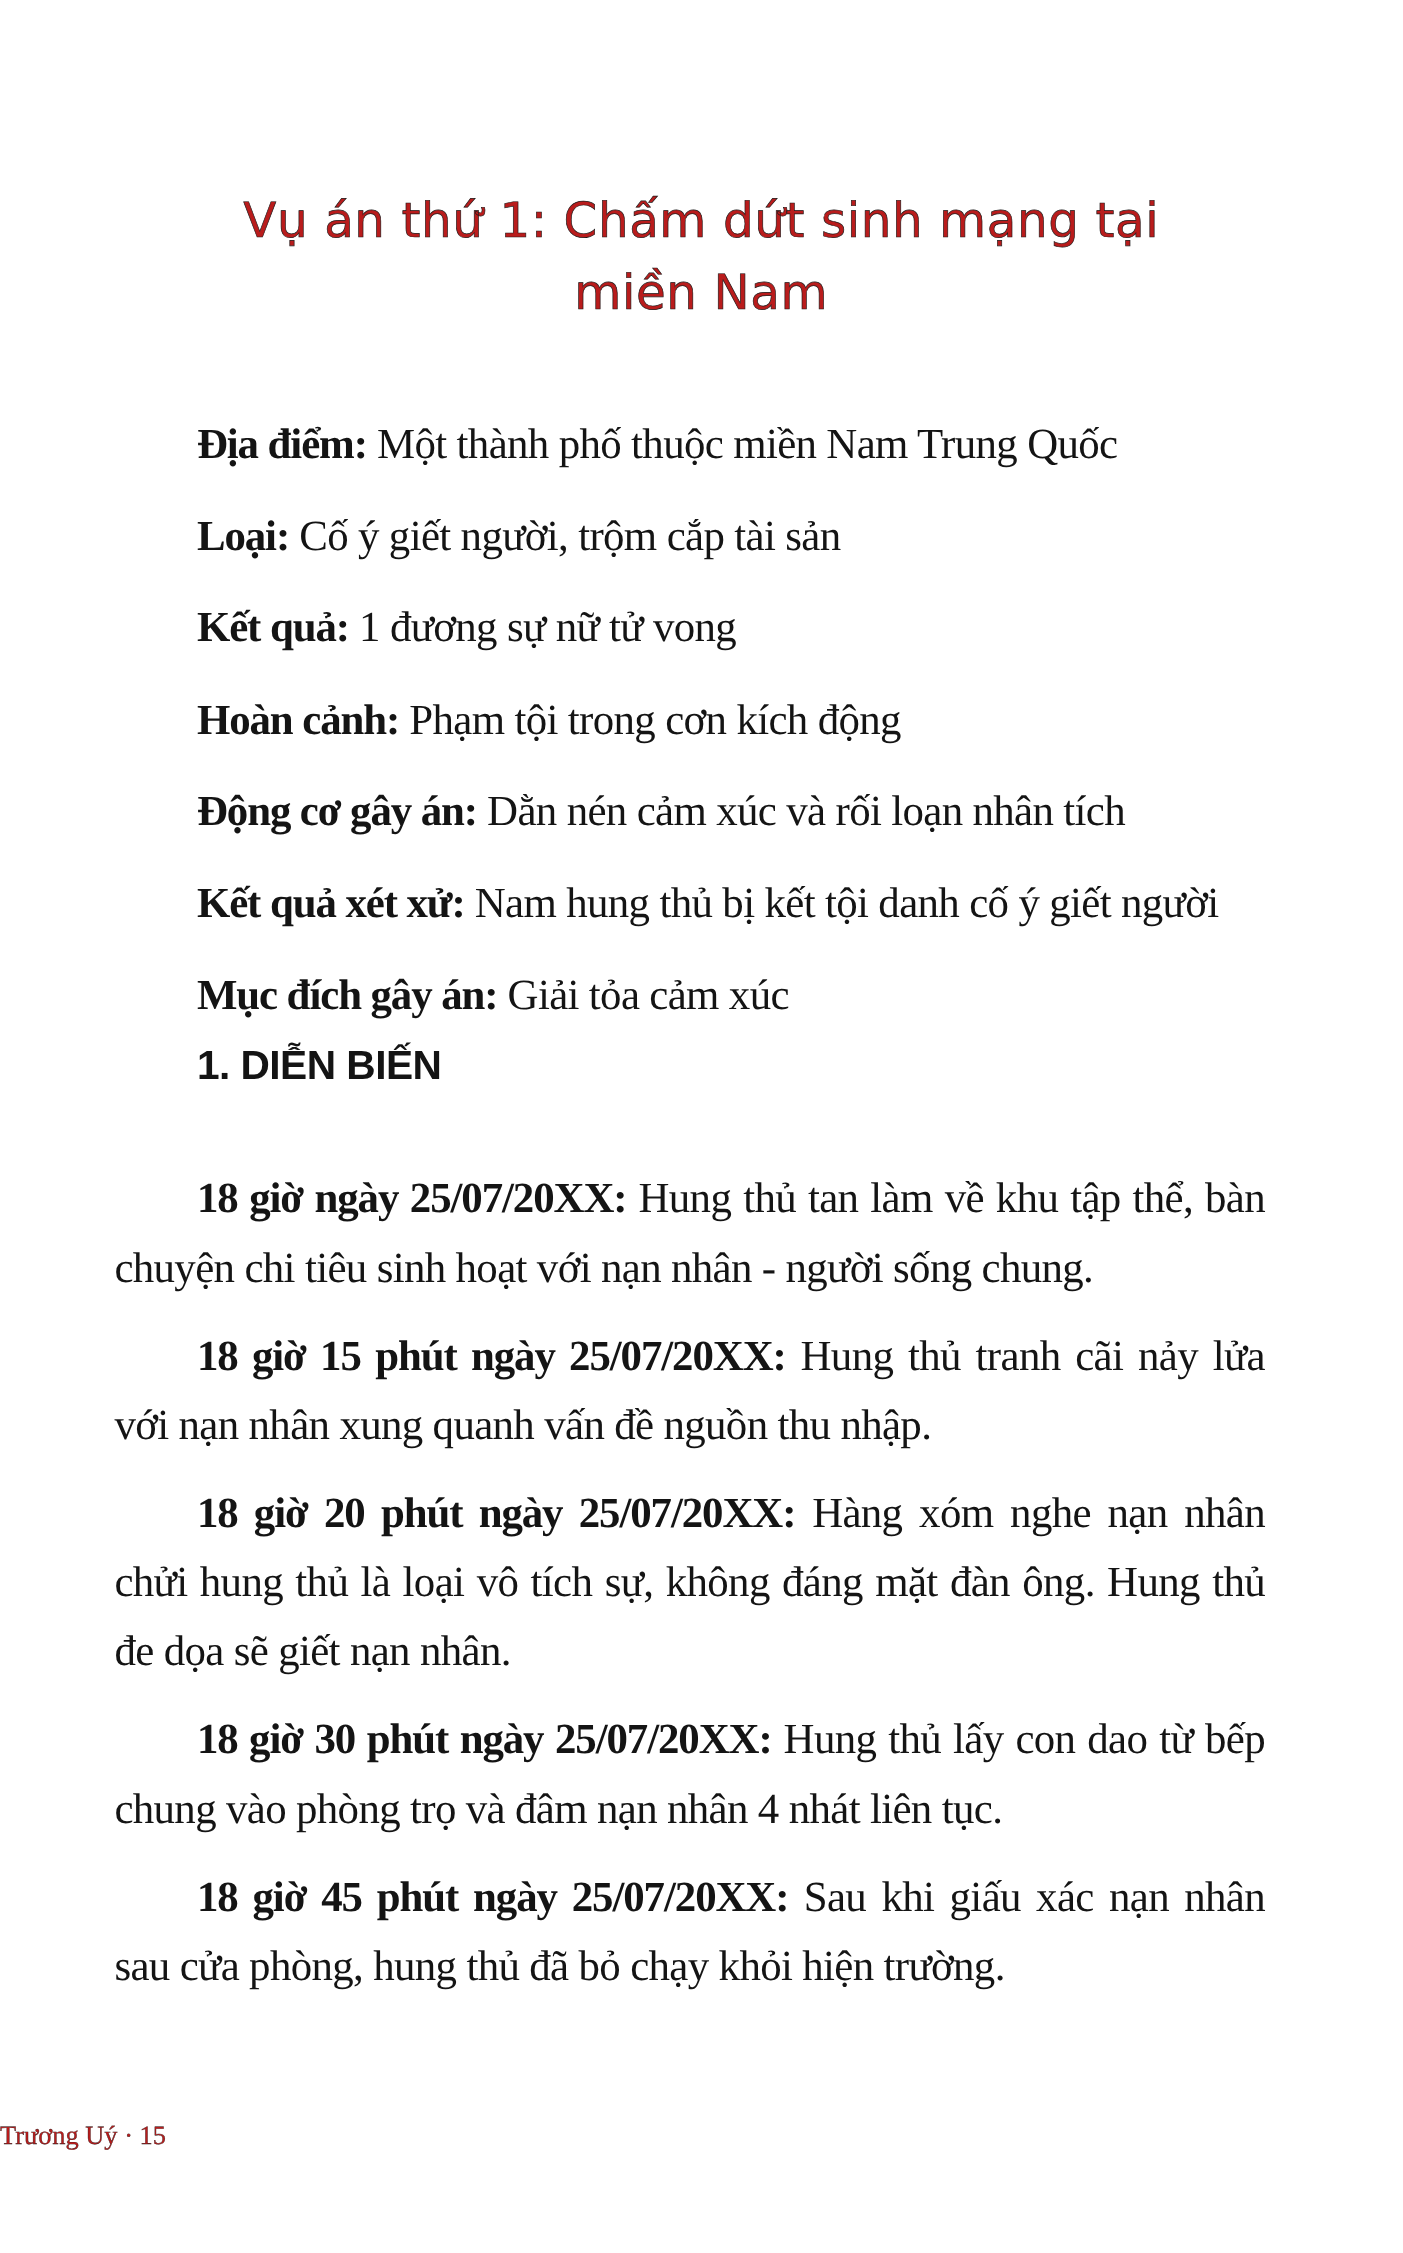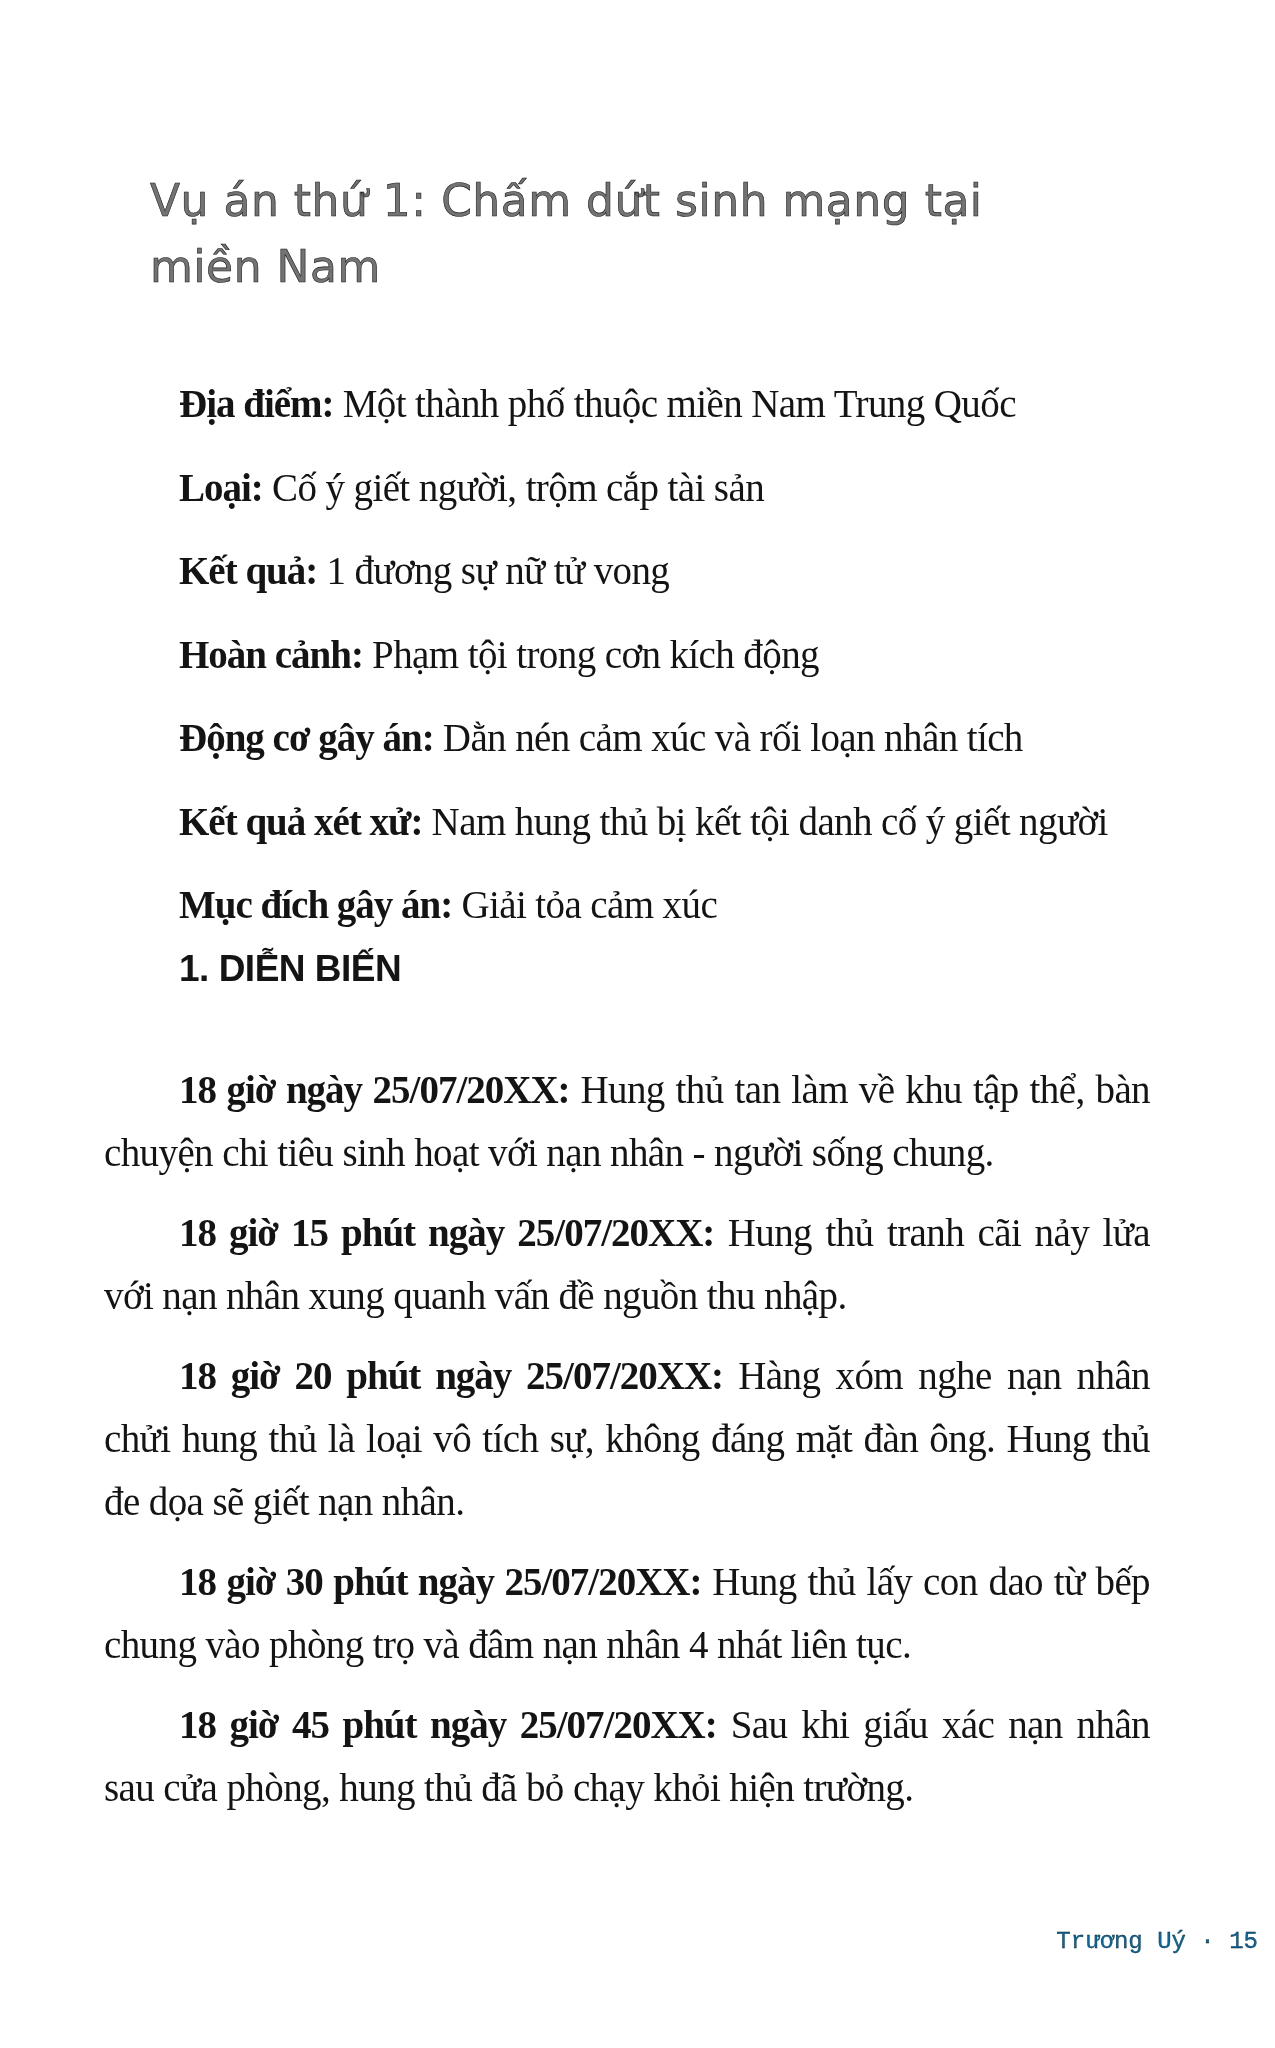--- a/index.html
+++ b/index.html
@@ -4,24 +4,24 @@
 <style>
   html, body { margin: 0; padding: 0; }
   body {
     width: 1275px; height: 2048px; overflow: hidden;
     background: #ffffff; color: #141414;
     position: relative;
     font-family: "Liberation Serif", "DejaVu Serif", serif;
   }
   .title {
     position: absolute; left: 150px; width: 975px; top: 168px;
-    text-align: left;
+    text-align: center;
     font-family: "DejaVu Sans", "Liberation Sans", sans-serif;
     font-weight: normal; font-size: 44px; line-height: 66px;
-    letter-spacing: 0.5px; color: #737373;
+    letter-spacing: 0.5px; color: #b91c1c;
     -webkit-text-stroke: 0.6px #1a1a1a;
   }
   .info { position: absolute; left: 179px; top: 362px; width: 1000px; }
   .info-row {
     font-size: 39px; line-height: 83.5px; height: 83.5px; white-space: nowrap;
     letter-spacing: -0.6px;
   }
   .info-row .lbl { font-weight: bold; letter-spacing: -1px; }
   .heading {
     position: absolute; left: 179px; top: 944px;
@@ -29,23 +29,23 @@
     font-weight: bold; font-size: 37px; line-height: 50px; letter-spacing: -0.5px;
   }
   .timeline { position: absolute; left: 104px; width: 1046px; top: 1058px; }
   .para {
     font-size: 39px; line-height: 63px; text-align: justify;
     text-indent: 75px; margin: 0 0 17px 0; letter-spacing: -0.6px;
   }
   .para .time { font-weight: bold; letter-spacing: -1px; }
   .footer {
     position: absolute; left: 0; width: 1258px; top: 1922px;
-    text-align: right;
-    font-family: Liberation Mono, monospace;
-    font-size: 24px; line-height: 40px; color: #0369a1;
+    text-align: left;
+    font-family: Liberation Serif, serif;
+    font-size: 24px; line-height: 40px; color: #b91c1c;
     -webkit-text-stroke: 0.3px #1a1a1a;
   }
 </style>
 </head>
 <body>
 
 <div class="title">
   <div>Vụ án thứ 1: Chấm dứt sinh mạng tại</div>
   <div>miền Nam</div>
 </div>

